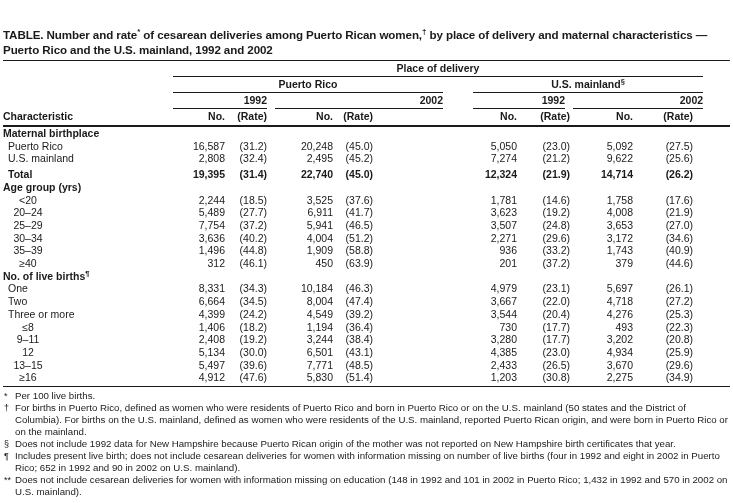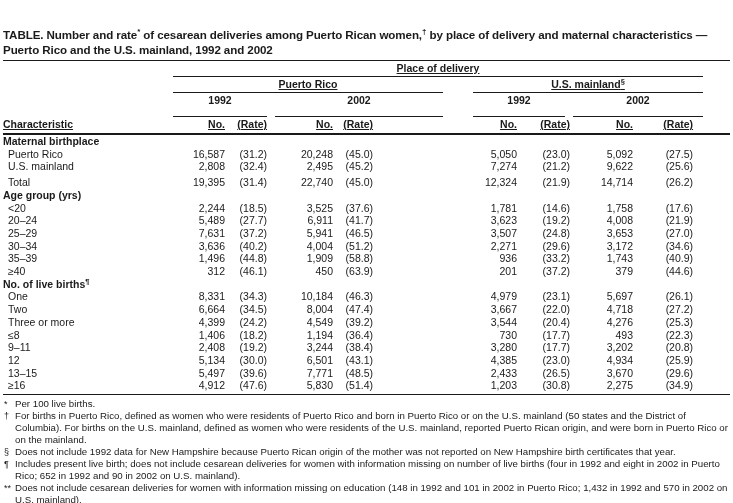--- a/index.html
+++ b/index.html
@@ -14,38 +14,38 @@
   .title .tline { white-space:nowrap; display:block; }
   sup { line-height:0; }
   .title sup { font-size:8px; }
 
   .rule-top { border-top:1.6px solid #1a1a1a; margin-top:3px; }
   .rule-bottom { border-top:1.6px solid #1a1a1a; margin-top:2px; }
 
   table { border-collapse:collapse; table-layout:fixed; width:727px; }
   td { font-size:10.5px; line-height:12.7px; padding:0; vertical-align:bottom;
        overflow:hidden; white-space:nowrap; }
-  .h { font-weight:bold;text-decoration:underline; }
+  .h { font-weight:bold; }
   .center { text-align:center; }
   .num { text-align:right; }
   .bb1 { border-bottom:1.1px solid #1a1a1a; }
   .bb2 { border-bottom:2.3px solid #1a1a1a;margin-top:48px; }
   thead td { line-height:11px; padding-top:2px; }
   thead .padb { padding-bottom:2px; }
-  .yr { border-bottom:1.1px solid #1a1a1a; text-align:center; font-weight:bold; padding-bottom:10px; }
+  .yr { border-bottom:1.1px solid #1a1a1a; text-align:right; font-weight:bold; padding-bottom:2px; }
   .gapright { margin-right:8px; }
   .hdr-sup { font-size:7.5px; }
   .charhdr { padding-bottom:3px; }
   .colhdr td { padding-bottom:3px; }
 
   .sec-td { font-weight:bold; }
   .sec-td sup { font-size:7.5px; }
   .lbl { padding-left:5px; }
-  .rangespan { display:inline-block; width:40px; text-align:left; }
-  .total-row td { font-weight:normal; padding-top:3px; }
+  .rangespan { display:inline-block; width:40px; text-align:center; }
+  .total-row td { font-weight:bold; padding-top:3px; }
   .p2 { padding-right:5px; }  .p3 { padding-right:8px; }
   .p4 { padding-right:6px; }  .p5 { padding-right:70px; }
   .p7 { padding-right:3px; }  .p8 { padding-right:3px; }
   .p9 { padding-right:3px; }  .p10 { padding-right:10px; }
 
   .footnotes { margin-top:3px; }
   .fn { position:relative; padding-left:12px; font-size:9.7px; line-height:12px; }
   .fn .mk { position:absolute; left:1px; top:1px; font-size:9px; line-height:10px; }
 </style>
 </head>
@@ -183,21 +183,21 @@
         <td class="num p5">(41.7)</td>
         <td></td>
         <td class="num p7">3,623</td>
         <td class="num p8">(19.2)</td>
         <td class="num p9">4,008</td>
         <td class="num p10">(21.9)</td>
         <td></td>
       </tr>
       <tr>
         <td class="lbl"><span class="rangespan">25–29</span></td>
-        <td class="num p2">7,631</td>
+        <td class="num p2">7,754</td>
         <td class="num p3">(37.2)</td>
         <td class="num p4">5,941</td>
         <td class="num p5">(46.5)</td>
         <td></td>
         <td class="num p7">3,507</td>
         <td class="num p8">(24.8)</td>
         <td class="num p9">3,653</td>
         <td class="num p10">(27.0)</td>
         <td></td>
       </tr>

